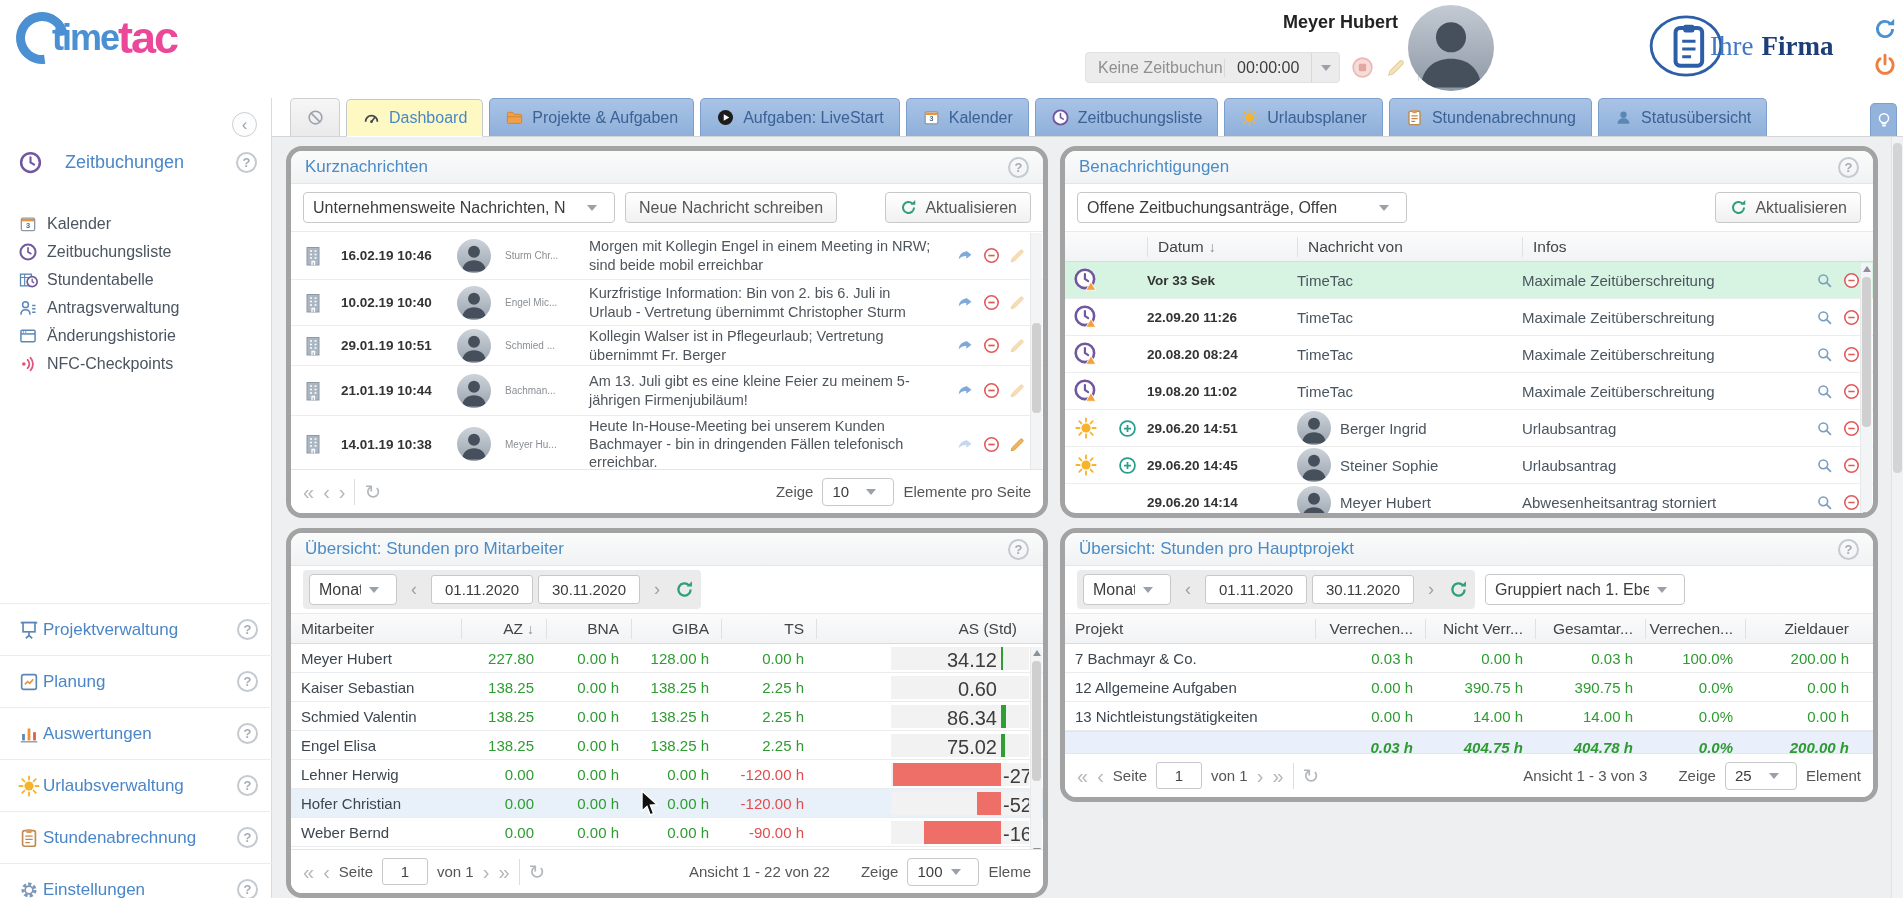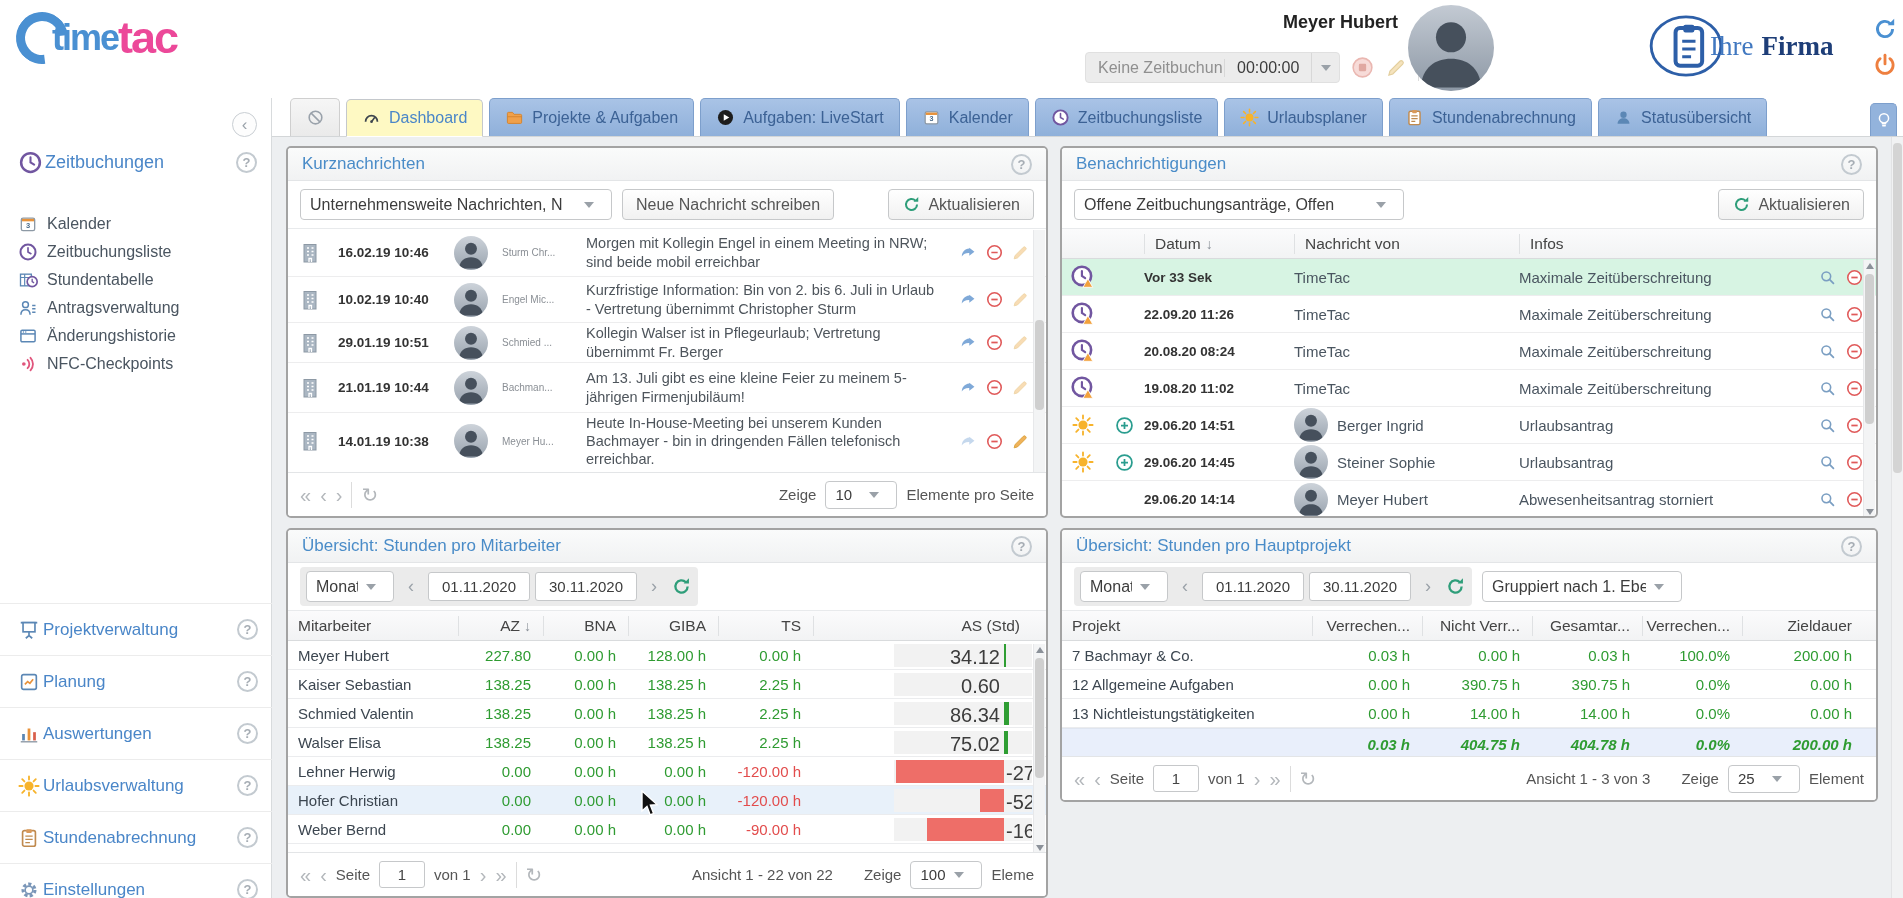--- a/index.html
+++ b/index.html
@@ -31,31 +31,31 @@
   #tabstrip{position:absolute;left:0;top:98px;width:1903px;height:39px;background:#fff;border-bottom:1px solid #d3d6d8;display:flex;align-items:flex-end;padding-left:290px}
   .tab{display:inline-flex;align-items:center;gap:8px;height:38px;padding:0 15px;margin-right:6px;border-radius:5px 5px 0 0;font-size:16px;background:linear-gradient(#a9c3e6,#8fb0da);border:1px solid #7d9fcc;border-bottom:none;color:#3c6295;white-space:nowrap}
   .tab.active{background:#fef9c3;border:1px solid #c4c8cc;border-bottom:1px solid #fff;color:#4a86c8;margin-bottom:-1px}
   .tab.stub{background:linear-gradient(#f6f6f6,#eaeaea);border:1px solid #cfcfcf;border-bottom:none;width:50px;justify-content:center;color:#9aa2ab}
   #bulb{position:absolute;right:6px;bottom:0;width:27px;height:33px;background:#93b3dc;border:1px solid #7d9fcc;border-bottom:none;border-radius:5px 5px 0 0;display:flex;align-items:center;justify-content:center}
 
   
   #sidebar{position:absolute;left:0;top:98px;width:272px;height:800px;background:#fff;border-right:1px solid #d8dbdd}
   .help-badge{width:21px;height:21px;border-radius:50%;border:2px solid #c3cad0;color:#a6adb4;font-size:13px;font-weight:bold;display:flex;align-items:center;justify-content:center;flex:none}
   #collapse-btn{position:absolute;right:14px;top:14px;width:25px;height:25px;border-radius:50%;border:1px solid #c9ced3;color:#9aa2aa;font-size:17px;display:flex;align-items:center;justify-content:center;background:#fdfdfd}
-  .sb-main{position:absolute;left:18px;top:52px;display:flex;align-items:center;gap:2px;font-size:18px;color:#4a86c8}
+  .sb-main{position:absolute;left:18px;top:52px;display:flex;align-items:center;gap:22px;font-size:18px;color:#4a86c8}
   .sb-main-help{position:absolute;right:14px;top:54px}
   .sb-subs{position:absolute;left:18px;top:112px;width:236px}
   .sb-sub{display:flex;align-items:center;gap:9px;height:28px;font-size:16px;color:#4a5560;cursor:default}
   .sb-secs{position:absolute;left:0;top:505px;width:272px}
   .sb-sec{display:flex;align-items:center;gap:3px;height:52px;border-top:1px solid #ececec;padding:0 14px 0 18px;font-size:17px;color:#4a86c8}
   .sb-sec .help-badge{margin-left:auto}
 
   
   #main-bg{position:absolute;left:272px;top:137px;width:1631px;height:761px;background:#edeff1}
-  .panel{position:absolute;background:#fff;border:2px solid #a3a3a3;border-radius:5px;overflow:hidden}
+  .panel{position:absolute;background:#fff;border:5px solid #a3a3a3;border-radius:16px;overflow:hidden}
   .phead{height:33px;display:flex;align-items:center;padding:0 14px;font-size:17px;color:#4a8cc8;background:linear-gradient(#fafbfb,#f1f2f3);border-bottom:1px solid #e3e5e7}
   .phead .help-badge{margin-left:auto}
   .ptool{height:48px;display:flex;align-items:center;gap:10px;padding:0 12px;border-bottom:1px solid #e8eaec}
   .sel{height:31px;background:#fff;border:1px solid #c6c8ca;border-radius:4px;display:flex;align-items:center;padding:0 9px;font-size:16px;color:#3c3c3c;overflow:hidden;white-space:nowrap}
   .sel .css-chev{margin-left:auto;flex:none}
   .sel span{overflow:hidden;white-space:nowrap;margin-right:8px}
   .btn{height:31px;display:inline-flex;align-items:center;gap:7px;padding:0 13px;border:1px solid #c6c8ca;border-radius:4px;background:linear-gradient(#ffffff,#f1f1f1);font-size:16px;color:#555;white-space:nowrap}
   .pfoot{position:absolute;left:0;bottom:0;width:100%;height:44px;border-top:1px solid #e3e5e7;display:flex;align-items:center;gap:9px;padding:0 12px;font-size:15px;color:#555;background:#fff}
   .pg{font-size:20px;color:#b3b7bb;line-height:1}
   .pgin{width:46px;height:27px;border:1px solid #c6c8ca;border-radius:3px;text-align:center;font-size:15px;color:#444;font-family:inherit}
@@ -934,21 +934,21 @@
       <div class="cnum">138.25</div>
       <div class="cnum">0.00 h</div>
       <div class="cnum">138.25 h</div>
       <div class="cnum">2.25 h</div>
       <div class="ascell">
           <div class="asbar pos" style="width: 5px;"></div>
           <span class="asval pos">86.34</span>
         </div>
     </div>
     <div class="erow">
-      <div class="cname">Walser Elisa</div>
+      <div class="cname">Engel Elisa</div>
       <div class="cnum">138.25</div>
       <div class="cnum">0.00 h</div>
       <div class="cnum">138.25 h</div>
       <div class="cnum">2.25 h</div>
       <div class="ascell">
           <div class="asbar pos" style="width: 4px;"></div>
           <span class="asval pos">75.02</span>
         </div>
     </div>
     <div class="erow">

